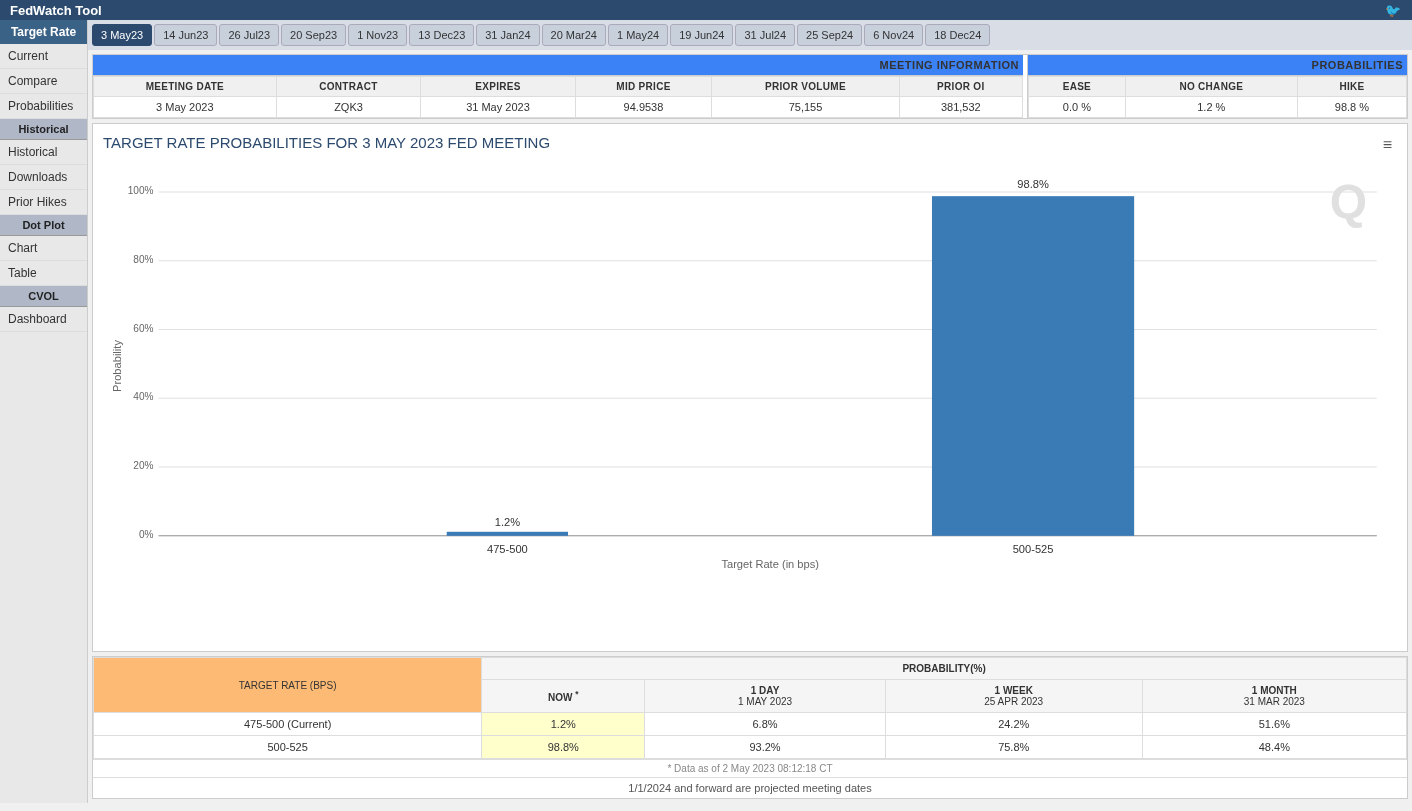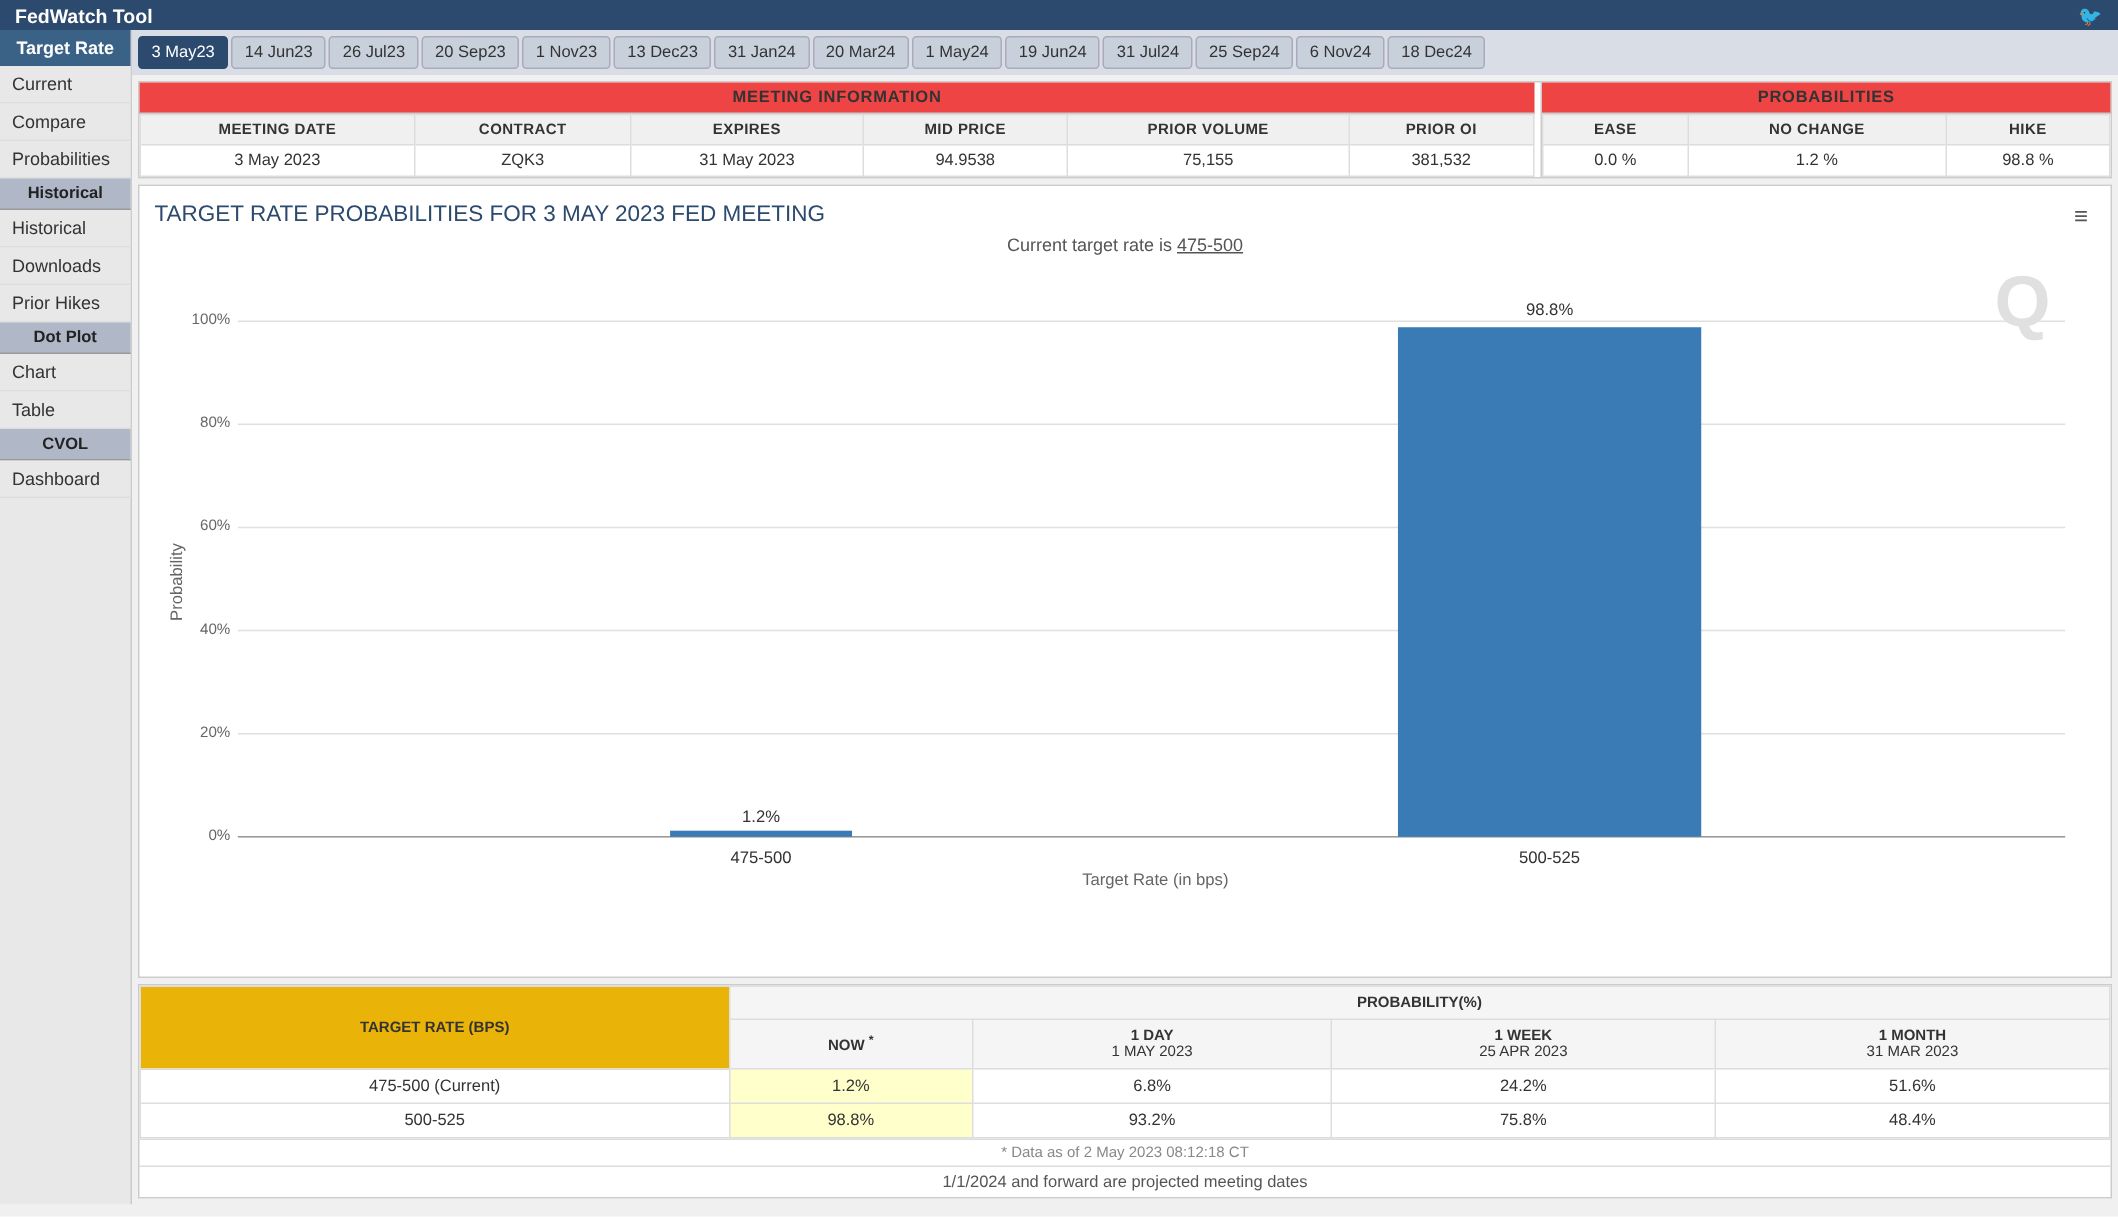--- a/index.html
+++ b/index.html
@@ -93,24 +93,24 @@
     #info-row {
       display: flex;
       gap: 4px;
       background: white;
       border: 1px solid #ccc;
     }
     #meeting-info { flex: 1; }
     #probabilities-box { width: 380px; border-left: 1px solid #ccc; }
 
     .section-title {
-      text-align: center;
-      font-weight: bold;
-      font-size: 11px;
-      background: #ef4444;
+      text-align: right;
+      font-weight: bold;
+      font-size: 11px;
+      background: #3b82f6;
       padding: 4px;
       border-bottom: 1px solid #ccc;
       letter-spacing: 0.5px;
     }
     table.info-table {
       width: 100%;
       border-collapse: collapse;
       font-size: 11px;
     }
     table.info-table th {
@@ -188,22 +188,22 @@
       text-align: center;
       border: 1px solid #ddd;
       font-size: 10px;
     }
     table.bottom-table td {
       padding: 5px 8px;
       text-align: center;
       border: 1px solid #ddd;
     }
     table.bottom-table .col-header-main {
-      background: #eab308;
-      font-weight: bold;
+      background: #fdba74;
+      font-weight: normal;
     }
     .prob-header {
       background: #f0f0f0;
     }
     .now-cell { background: #ffffcc; }
     .footer-note {
       text-align: center;
       font-size: 10px;
       color: #888;
       padding: 3px;
@@ -311,23 +311,20 @@
                 <td>1.2 %</td>
                 <td>98.8 %</td>
               </tr>
             </tbody>
           </table>
         </div>
       </div>
 
       <div id="chart-container">
         <div id="chart-title">TARGET RATE PROBABILITIES FOR 3 MAY 2023 FED MEETING</div>
-        <div id="chart-subtitle">
-          <span>Current target rate is </span><em>475-500</em>
-        </div>
         <div id="hamburger-icon">≡</div>
         <div id="watermark">Q</div>
         <svg id="bar-chart-svg" viewBox="0 0 1280 400">
 
           <text transform="rotate(-90, 18, 200)" x="18" y="200" text-anchor="middle" font-size="11" fill="#666">Probability</text>
 
           <text x="50" y="370" text-anchor="end" font-size="10" fill="#666">0%</text>
           <text x="50" y="302" text-anchor="end" font-size="10" fill="#666">20%</text>
           <text x="50" y="234" text-anchor="end" font-size="10" fill="#666">40%</text>
           <text x="50" y="166" text-anchor="end" font-size="10" fill="#666">60%</text>

